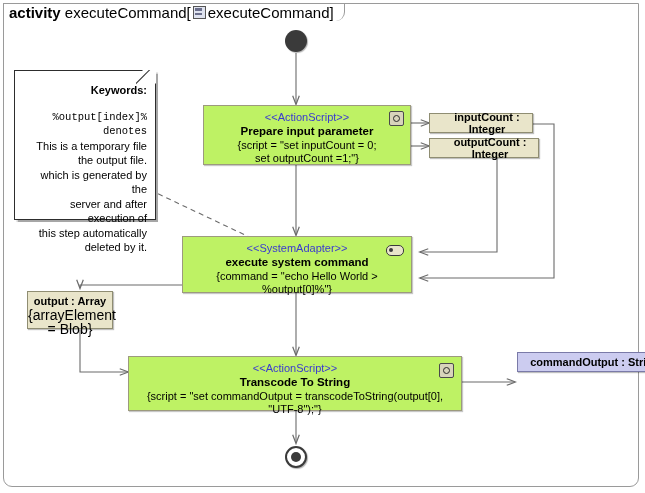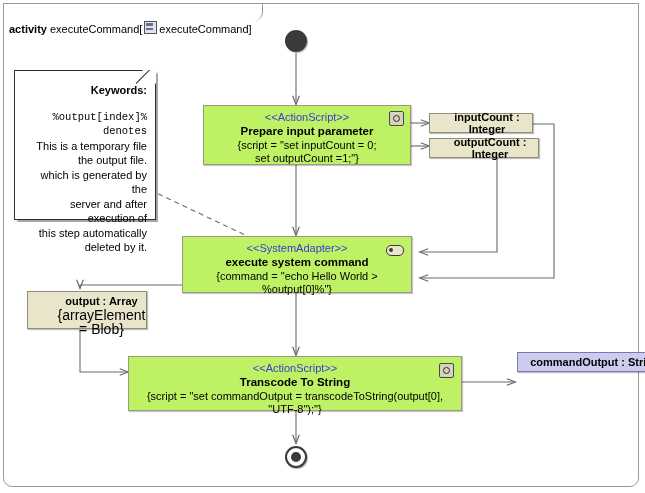--- a/index.html
+++ b/index.html
@@ -4,22 +4,22 @@
 <style>
   html,body{margin:0;padding:0;background:#ffffff;}
   body{font-family:"Liberation Sans", sans-serif;}
   #canvas{position:relative;width:645px;height:493px;overflow:hidden;background:#ffffff;}
 
   
   #frame{position:absolute;left:3px;top:3px;width:636px;height:484px;
          border:1px solid #9a9a9a;border-radius:0 0 9px 9px;background:#ffffff;box-sizing:border-box;}
   #frame-tab{position:absolute;left:3px;top:3px;height:18px;box-sizing:border-box;
              border:1px solid #9a9a9a;border-bottom:none;background:#ffffff;
-             border-radius:0 0 9px 0;padding:17px 10px 0 5px;white-space:nowrap;
-             font-size:11px;color:#000;line-height:16px;}
+             border-radius:0 0 9px 0;padding:1px 10px 0 5px;white-space:nowrap;
+             font-size:15px;color:#000;line-height:16px;}
   #frame-tab .kw{font-weight:bold;}
   .tabicon{display:inline-block;width:11px;height:11px;border:1px solid #555;background:#dfe3ef;
            vertical-align:-1px;position:relative;margin:0 2px;}
   .tabicon:before{content:"";position:absolute;left:1px;top:1px;width:7px;height:3px;background:#6b6f8c;}
   .tabicon:after{content:"";position:absolute;left:1px;top:6px;width:7px;height:2px;background:#6b6f8c;}
 
   
   #edges{position:absolute;left:0;top:0;width:645px;height:493px;}
 
   
@@ -158,18 +158,18 @@
     <div class="nm">Transcode To String</div>
     <div class="props">{script = "set commandOutput = transcodeToString(output[0], "UTF-8");"}</div>
   </div>
 
   <div class="pin" style="left:429px;top:113px;width:104px;height:20px;">inputCount : Integer</div>
 
   <div class="pin" style="left:429px;top:138px;width:110px;height:20px;">outputCount : Integer</div>
 
   <div class="pin blue" style="left:517px;top:352px;width:144px;height:20px;">commandOutput : String</div>
 
-  <div class="objnode" style="left:27px;top:291px;width:120px;height:38px;padding-left:29px;">
+  <div class="objnode" style="left:27px;top:291px;width:86px;height:38px;">
     <div class="on-name">output : Array</div>
     <div class="on-prop">{arrayElement = Blob}</div>
   </div>
 
 </div>
 
 </body></html>

